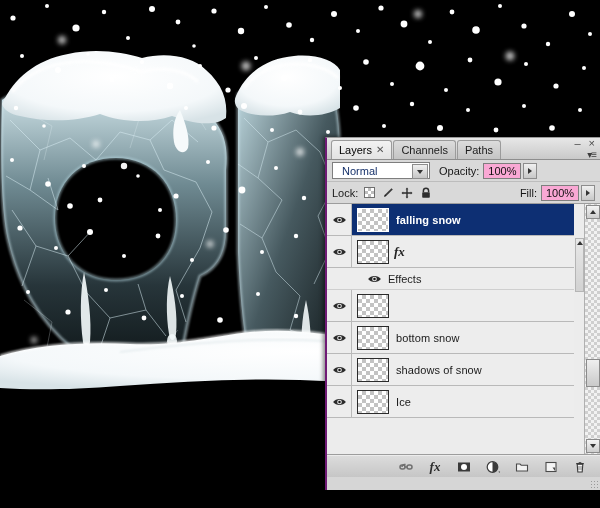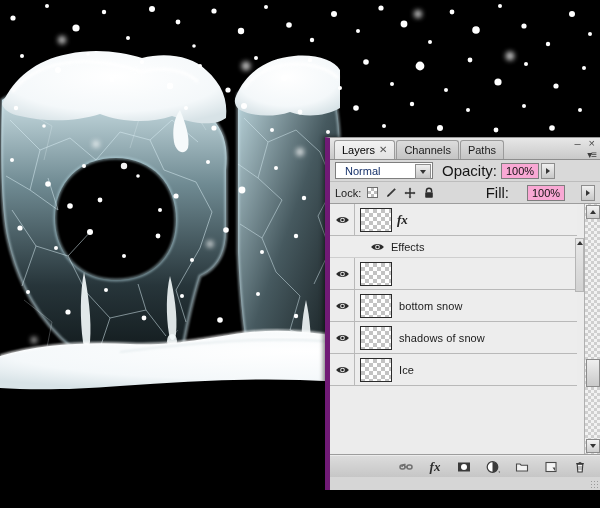--- a/index.html
+++ b/index.html
@@ -11,21 +11,21 @@
   }
 
   
   #canvas-art{position:absolute;inset:0;width:600px;height:508px;background:#000;}
   #canvas-art svg{display:block;width:600px;height:508px;}
 
   
   #layers-panel{
     position:absolute;left:325px;top:137px;width:275px;height:353px;
     background:#d6d6d6;
-    border-left:5px solid #701a75;
+    border-left:2px solid #701a75;
     border-top:1px solid #9a9a9a;
     box-sizing:border-box;
     font-size:11px;color:#1a1a1a;
     box-shadow:-2px -1px 4px rgba(0,0,0,.45);
   }
 
   
   .tabstrip{
     position:relative;height:22px;
     background:linear-gradient(#e7e7e7,#c9c9c9);
@@ -66,21 +66,21 @@
     background:#fff;border:1px solid #7e7e7e;
     display:flex;align-items:center;font-size:11px;padding-left:9px;
     position:relative;color:#16316a;
   }
   .blend-select .arrowbox{
     position:absolute;right:1px;top:1px;width:14px;height:13px;
     background:linear-gradient(#f0f0f0,#c6c6c6);border:1px solid #8d8d8d;
     display:flex;align-items:center;justify-content:center;
   }
   .caret-d{width:0;height:0;border-left:3px solid transparent;border-right:3px solid transparent;border-top:4px solid #333;}
-  .fieldlabel{margin-left:9px;font-size:15px;color:#161616;}
+  .fieldlabel{margin-left:9px;font-size:11px;color:#161616;}
   .numbox{
     margin-left:4px;width:38px;height:16px;box-sizing:border-box;
     background:#f9a8d4;border:1px solid #7e7e7e;
     font-size:11px;text-align:center;line-height:14px;color:#111;
   }
   .spin{
     margin-left:2px;width:14px;height:16px;box-sizing:border-box;
     background:linear-gradient(#f0f0f0,#c8c8c8);border:1px solid #8d8d8d;
     display:flex;align-items:center;justify-content:center;
   }
@@ -93,21 +93,21 @@
   }
   .lockicons{display:flex;align-items:center;gap:7px;margin-left:6px;}
   .lk{width:12px;height:12px;display:block;}
   .checker12{
     width:11px;height:11px;border:1px solid #6f6f6f;box-sizing:border-box;
     background-image:
       linear-gradient(45deg,#bdbdbd 25%,transparent 25%,transparent 75%,#bdbdbd 75%),
       linear-gradient(45deg,#bdbdbd 25%,transparent 25%,transparent 75%,#bdbdbd 75%);
     background-size:6px 6px;background-position:0 0,3px 3px;background-color:#fff;
   }
-  .spacer-fill{margin-left:auto;display:flex;align-items:center;gap:14px;}
+  .spacer-fill{margin-left:auto;display:flex;align-items:center;}
 
   
   .layerlist{
     position:relative;height:250px;background:#ececec;overflow:hidden;
     border-bottom:1px solid #9d9d9d;
   }
   .lrow{
     height:32px;display:flex;align-items:center;box-sizing:border-box;
     border-bottom:1px solid #b9b9b9;background:#ededed;
     width:247px;
@@ -495,20 +495,33 @@
       <span class="fieldlabel">Fill:</span>
       <div class="numbox">100%</div>
       <div class="spin">
           <i class="caret-r"></i>
         </div>
     </div>
   </div>
 
   <div class="layerlist">
 
+    <div class="lrow selected">
+      <div class="eyecell">
+        <svg class="eye" viewBox="0 0 16 11">
+          <path d="M1 5.5 C4 1.2 12 1.2 15 5.5 C12 9.8 4 9.8 1 5.5 Z" fill="#2b2b2b"></path>
+          <circle cx="8" cy="5.5" r="2.6" fill="#e6e6e6"></circle>
+          <circle cx="8" cy="5.5" r="1.4" fill="#1a1a1a"></circle>
+        </svg>
+      </div>
+      <div class="thumbcell">
+        <div class="thumb"></div>
+      </div>
+      <div class="lname">falling snow</div>
+    </div>
 
     <div class="lrow">
       <div class="eyecell">
         <svg class="eye" viewBox="0 0 16 11">
           <path d="M1 5.5 C4 1.2 12 1.2 15 5.5 C12 9.8 4 9.8 1 5.5 Z" fill="#2b2b2b"></path>
           <circle cx="8" cy="5.5" r="2.6" fill="#e6e6e6"></circle>
           <circle cx="8" cy="5.5" r="1.4" fill="#1a1a1a"></circle>
         </svg>
       </div>
       <div class="thumbcell">

